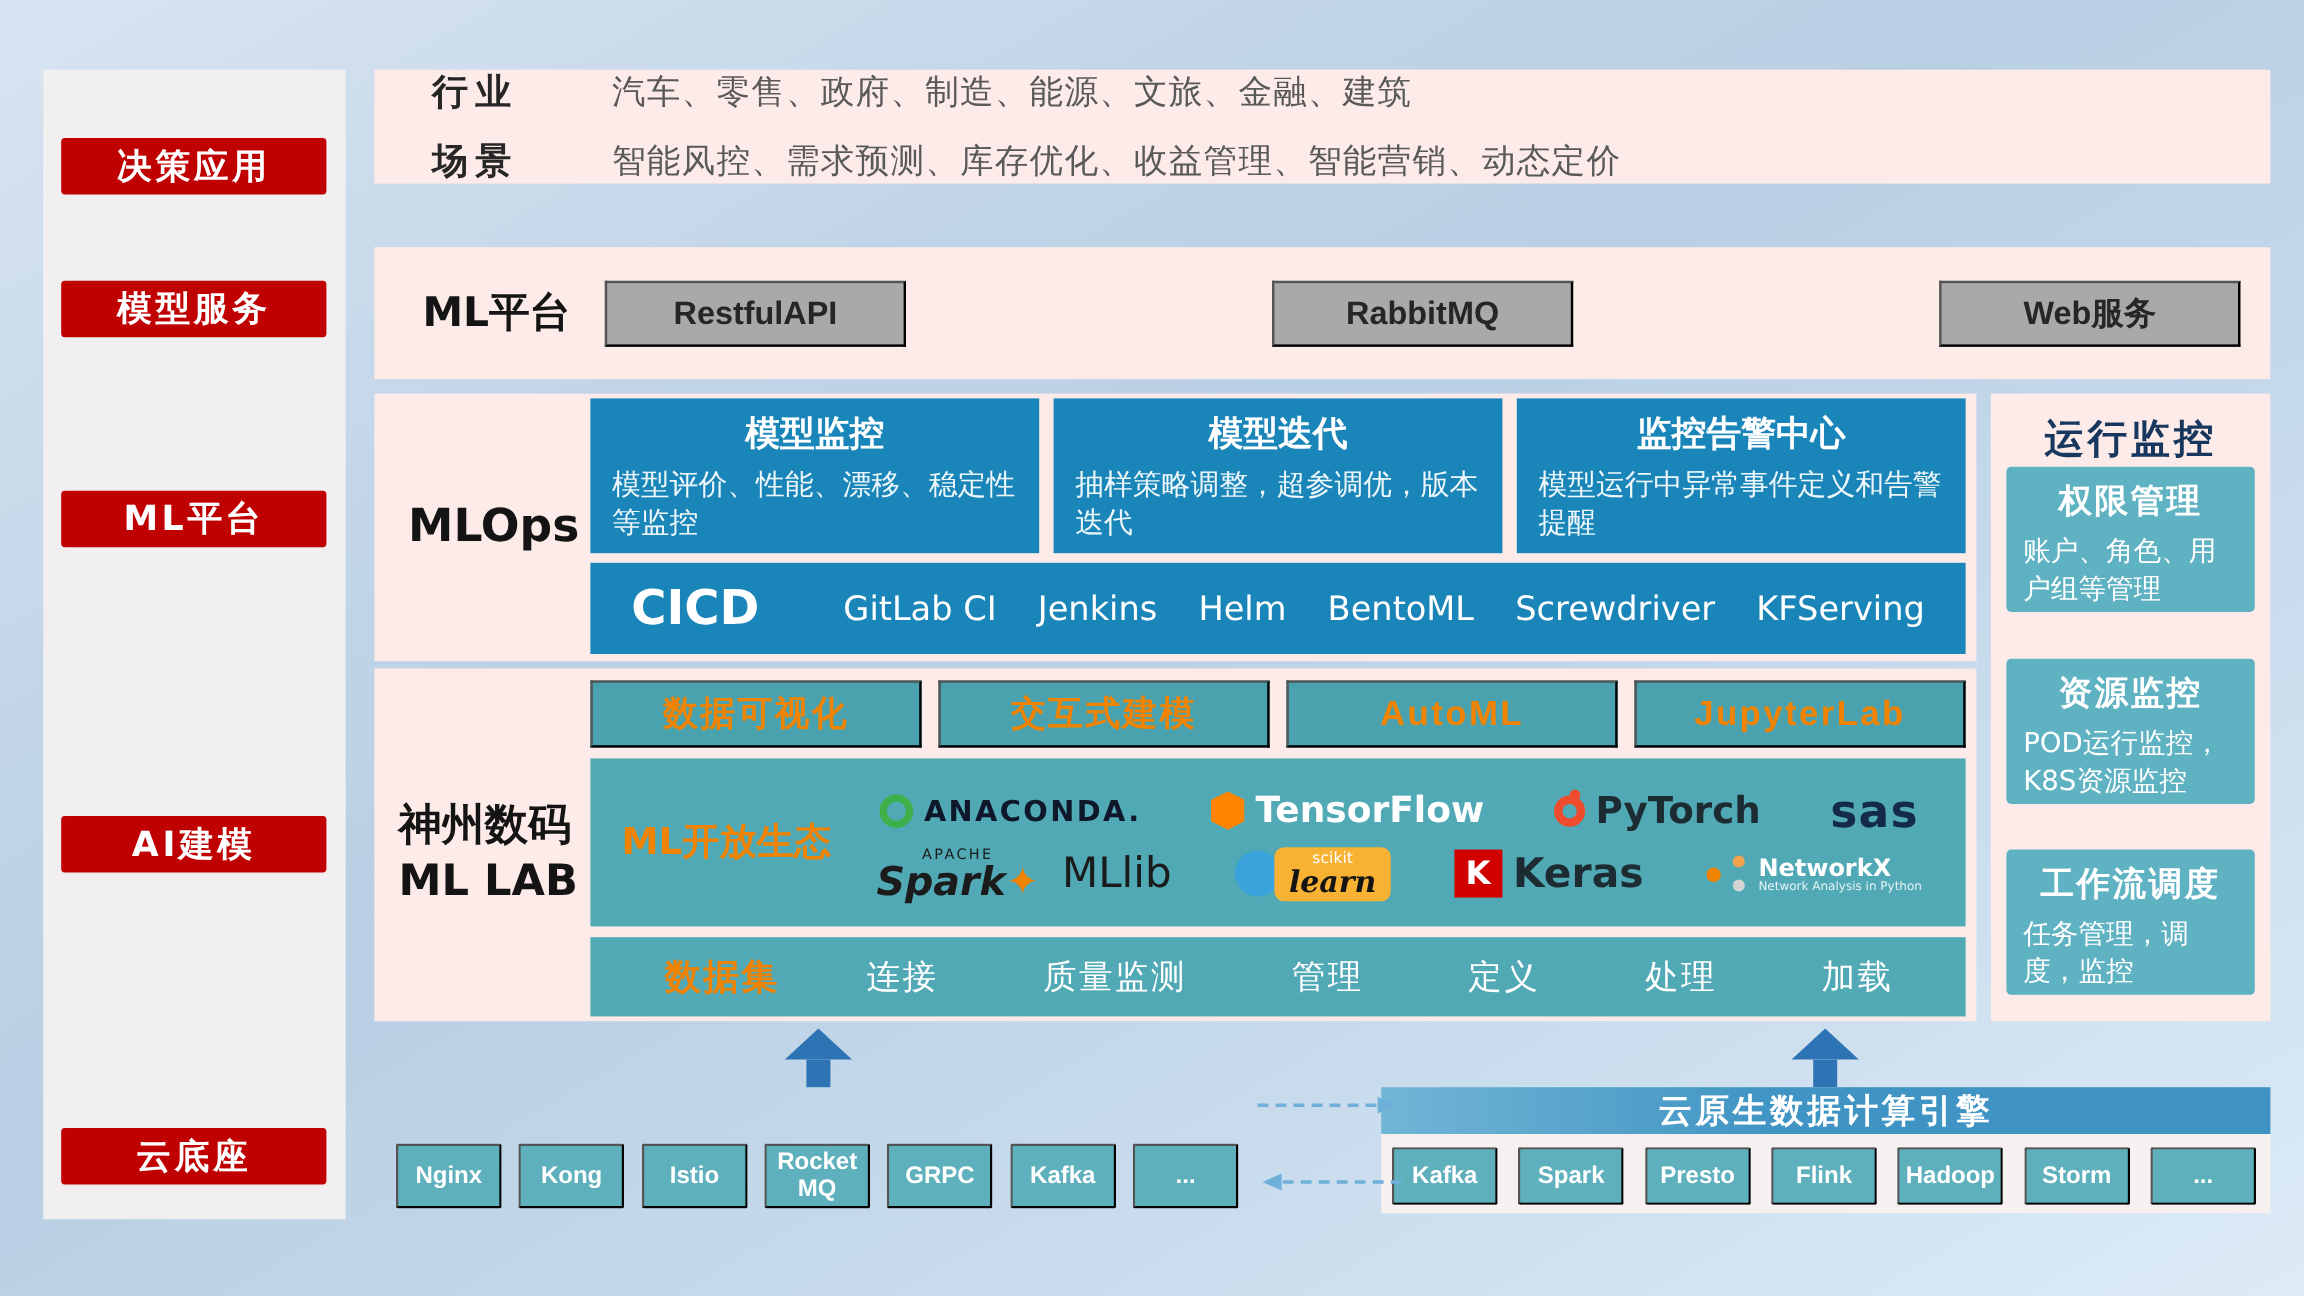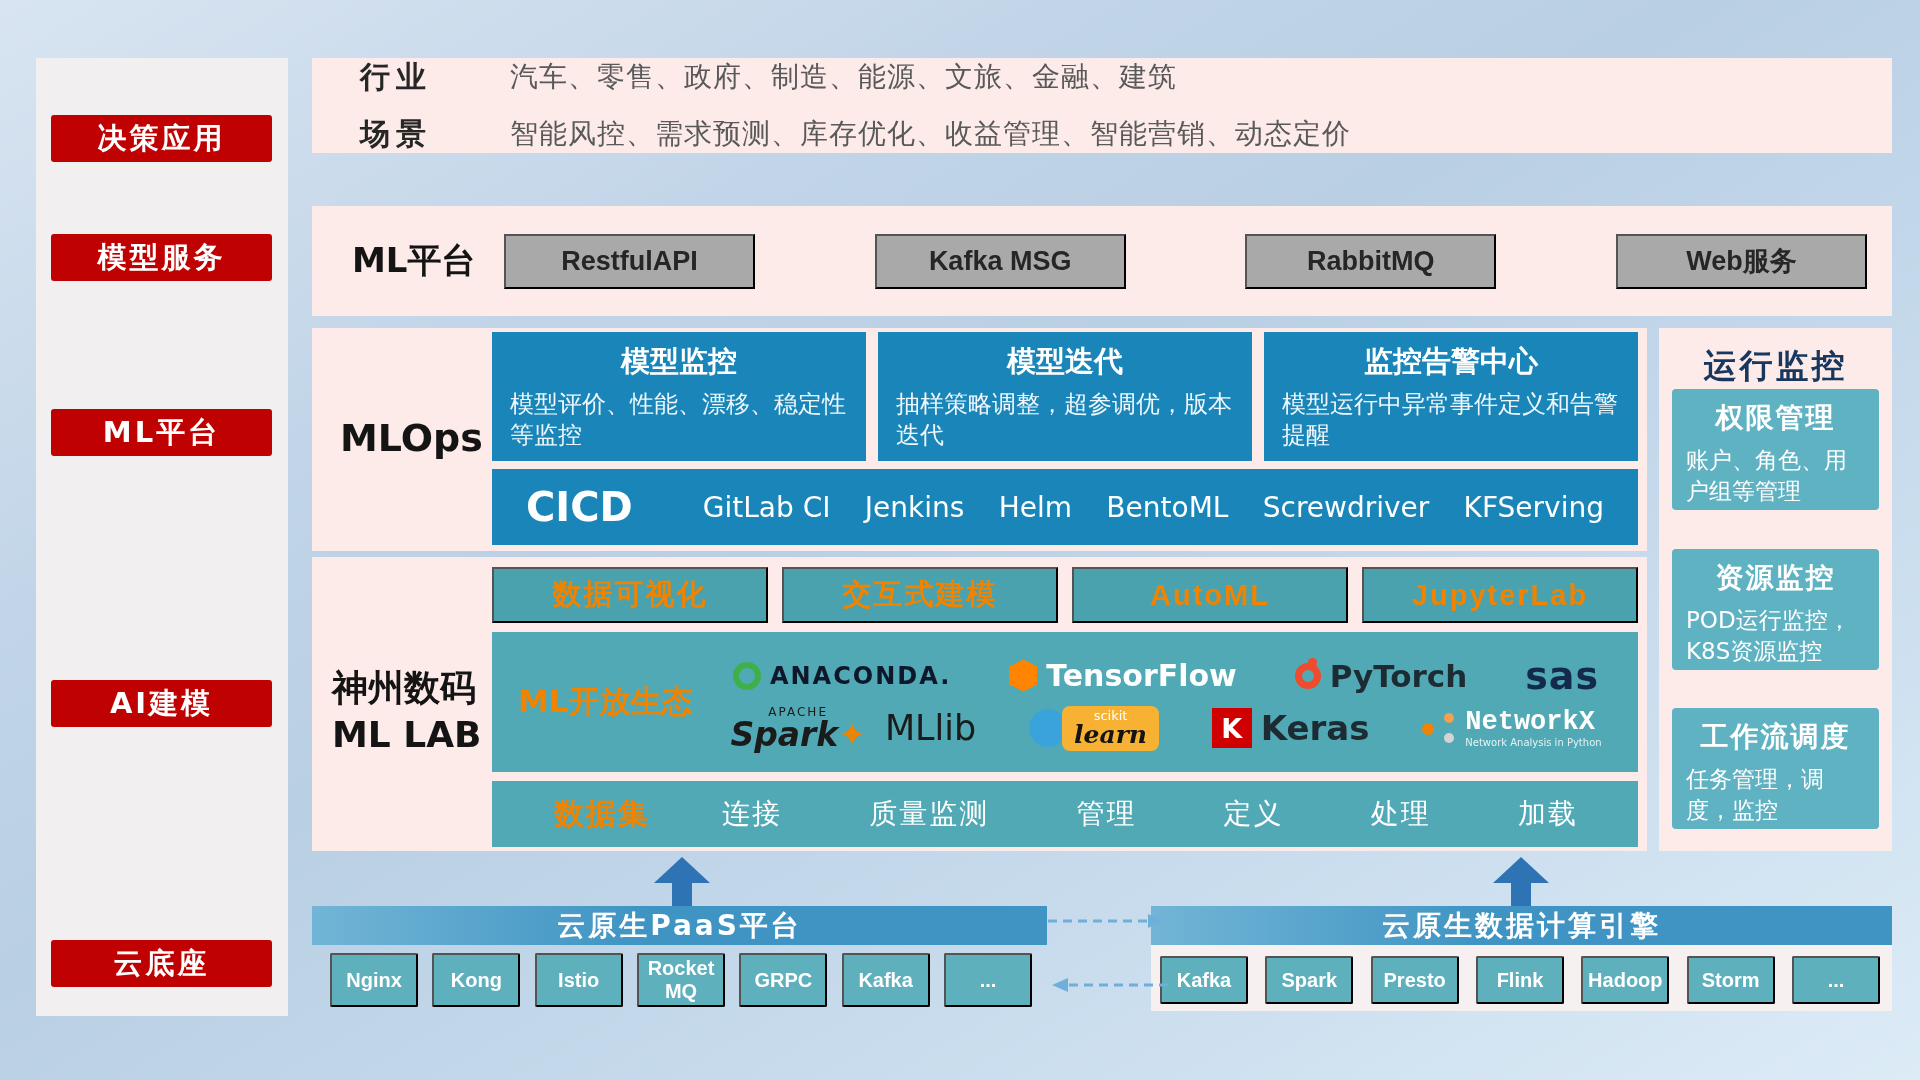--- a/index.html
+++ b/index.html
@@ -79,21 +79,21 @@
     font-family:"DejaVu Serif","Liberation Serif",serif; }
   .keras-k { width:40px; height:40px; background:#d10000; color:#fff; font-size:27px; font-weight:bold;
     display:flex; align-items:center; justify-content:center; }
   .lg-keras-text { color:#1d2b33; font-weight:bold; font-size:34px; }
   .nx-icon { position:relative; width:34px; height:34px; }
   .nx-icon::before { content:""; position:absolute; left:0; top:12px; width:12px; height:12px;
     border-radius:50%; background:#f08300; }
   .nx-icon::after { content:""; position:absolute; right:2px; top:2px; width:10px; height:10px;
     border-radius:50%; background:#f3a14d; box-shadow:0 20px 0 #d4d4d4; }
   .nx-col { display:flex; flex-direction:column; line-height:1.1; }
-  .lg-nx-text { color:#fff; font-weight:bold; font-size:27px;font-family:Liberation Mono, monospace; }
+  .lg-nx-text { color:#fff; font-weight:bold; font-size:20px; }
   .lg-nx-sub { color:rgba(255,255,255,.85); font-size:10px; }
   .dataset { position:absolute; left:180px; top:224px; width:1146px; height:66px; background:#50a9b5;
     display:flex; align-items:center; padding:0 60px 0 62px; }
   .ds-label { width:168px; font-size:30px; font-weight:bold; color:#f08300; letter-spacing:2px; }
   .ds-items { flex:1; display:flex; justify-content:space-between; }
   .ds-item { font-size:28px; color:#fff; letter-spacing:2px; }
 
   
   .monitor { position:absolute; left:1659px; top:328px; width:233px; height:523px; background:#fcebe8; }
   .mon-title { text-align:center; margin-top:16px; font-size:33px; font-weight:bold; color:#17375e; letter-spacing:3px; }
@@ -145,21 +145,20 @@
     <div class="ind-line">
       <span class="ind-label">场景</span>
       <span class="ind-text">智能风控、需求预测、库存优化、收益管理、智能营销、动态定价</span>
     </div>
   </section>
 
   <section class="row2">
     <span class="svc-label">ML平台</span>
     <div class="svc-btns">
       <button class="svc-btn">RestfulAPI</button>
-      <button class="svc-btn">Kafka MSG</button>
       <button class="svc-btn">RabbitMQ</button>
       <button class="svc-btn">Web服务</button>
     </div>
   </section>
 
   <section class="mlops">
     <span class="mlops-label">MLOps</span>
     <div class="cards">
       <div class="mcard">
         <div class="mcard-title">模型监控</div>
@@ -278,21 +277,20 @@
 
   <div class="arrow-up a1">
     <div class="tri"></div>
     <div class="stem"></div>
   </div>
   <div class="arrow-up a2">
     <div class="tri"></div>
     <div class="stem"></div>
   </div>
 
-  <div class="bar paas-bar">云原生PaaS平台</div>
   <div class="engine-panel"></div>
   <div class="bar engine-bar">云原生数据计算引擎</div>
 
   <div class="chips paas-chips">
     <button class="chip">Nginx</button>
     <button class="chip">Kong</button>
     <button class="chip">Istio</button>
     <button class="chip">RocketMQ</button>
     <button class="chip">GRPC</button>
     <button class="chip">Kafka</button>

